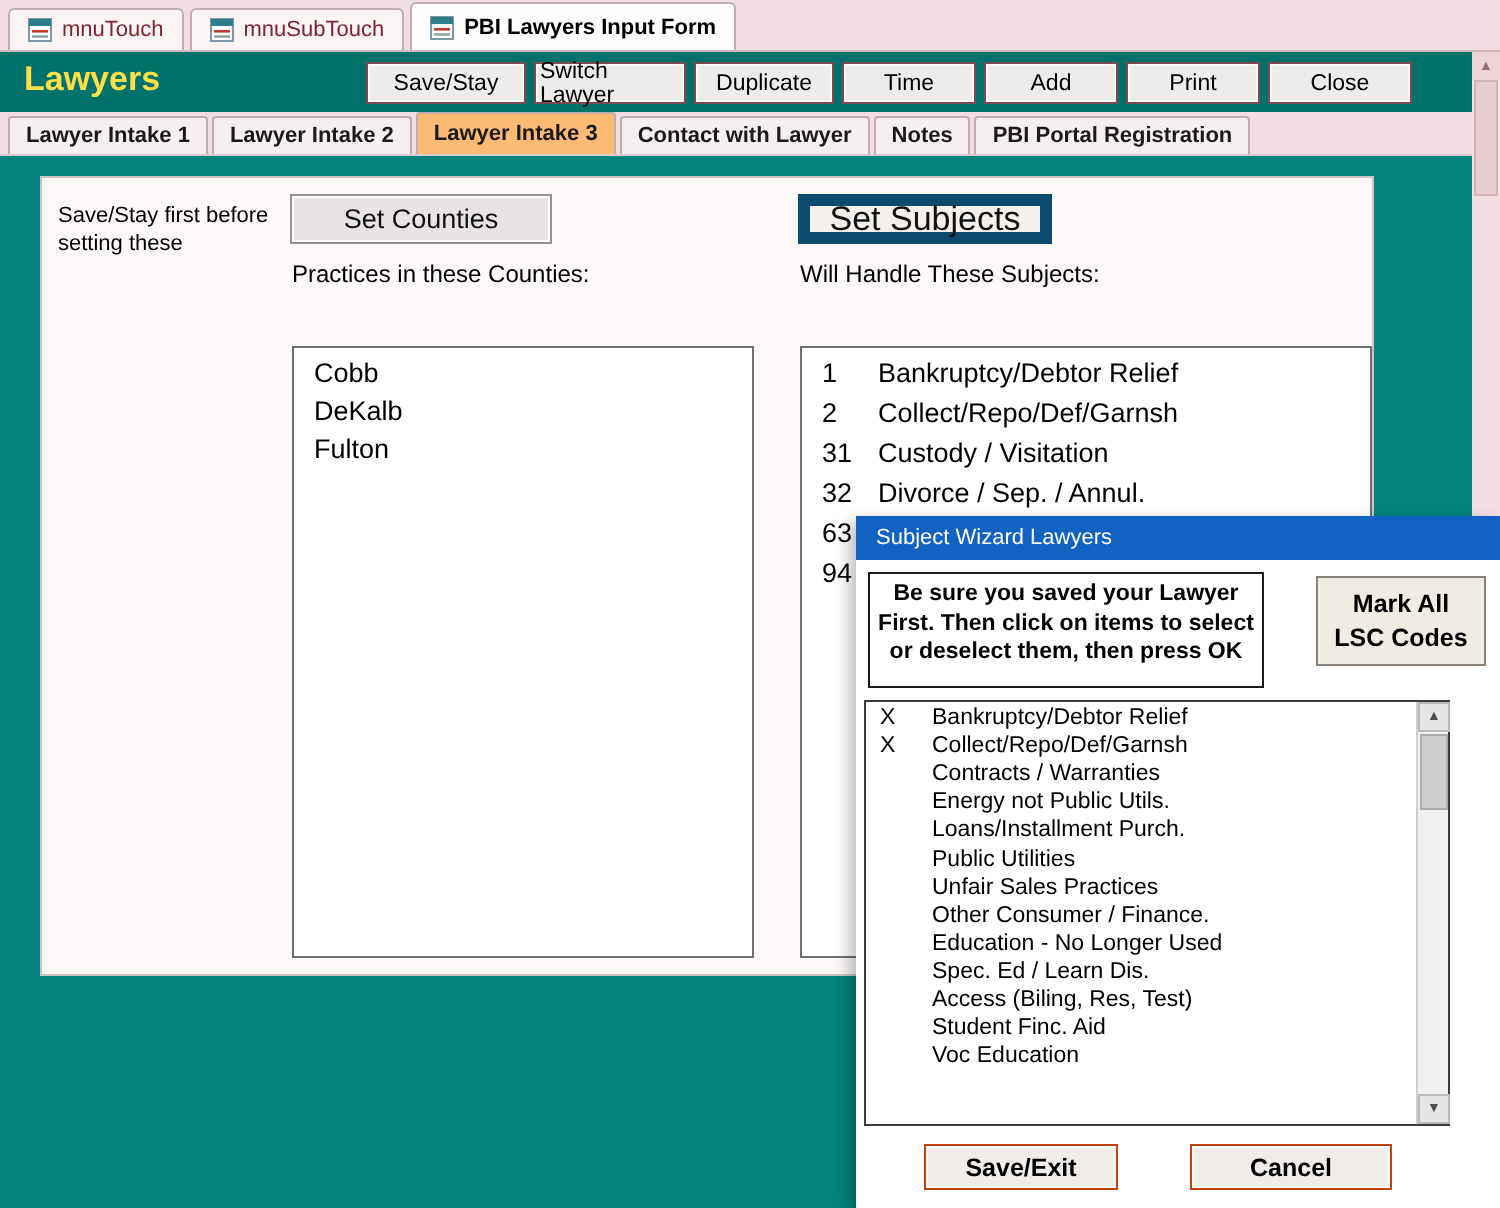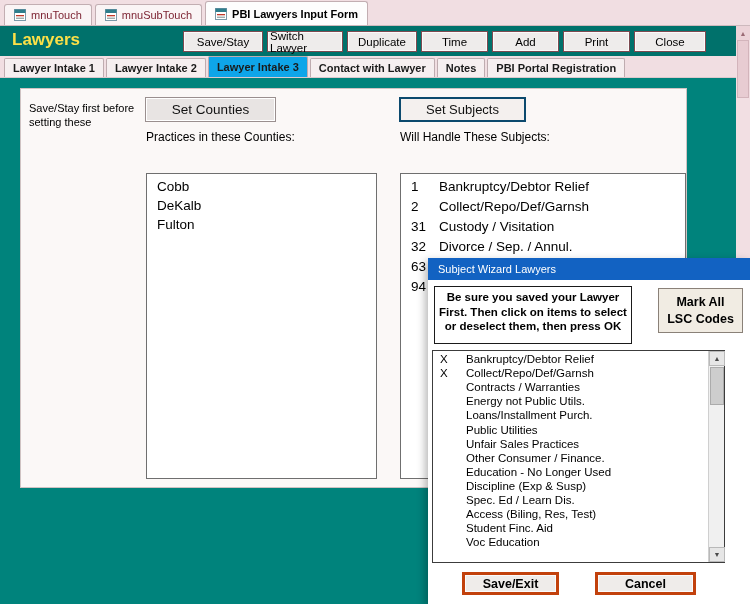--- a/index.html
+++ b/index.html
@@ -30,31 +30,31 @@
   .hbuttons .hbtn:nth-of-type(5){width:67px}
   .hbuttons .hbtn:nth-of-type(6){width:67px}
   .hbuttons .hbtn:nth-of-type(7){width:72px}
 
   
   .formtabs { position:absolute; top:56px; left:0; width:736px; height:22px; background:#f1dee2;
               display:flex; align-items:flex-end; padding-left:4px; border-bottom:1px solid #dcc9cd; }
   .ftab { height:19px; padding:0 8px; display:flex; align-items:center; background:#f6eff0;
           border:1px solid #bfacb0; border-bottom:none; border-radius:2px 2px 0 0;
           font-size:11px; font-weight:bold; color:#1a1a1a; margin-right:2px; white-space:nowrap; }
-  .ftab.active { background:#0ea5e9; height:21px; }
+  .ftab.active { background:#fdba74; height:21px; }
 
   
   .panel { position:absolute; left:20px; top:88px; width:667px; height:400px; background:#fbf8f7;
            border:1px solid #cfc3c3; }
   .note { position:absolute; left:8px; top:12px; width:118px; font-size:11px; color:#000; line-height:1.3; }
   .btn-counties { position:absolute; left:124px; top:8px; width:131px; height:25px; background:#e8e4e3;
                   border:1px solid #9a8f8f; box-shadow:inset 0 0 0 1px #ffffff; font-size:13.5px; color:#111;
                   display:flex; align-items:center; justify-content:center; }
   .btn-subjects { position:absolute; left:378px; top:8px; width:127px; height:25px; background:#f4f0ee;
-                  border:2px solid #0c4a6e; font-size:13px; color:#111;
+                  border:6px solid #0c4a6e; font-size:17px; color:#111;
                   display:flex; align-items:center; justify-content:center; }
   .plabel { position:absolute; font-size:12px; color:#000; }
   .lbl-counties { left:125px; top:41px; }
   .lbl-subjects { left:379px; top:41px; }
   .listbox { position:absolute; background:#ffffff; border:1px solid #6f6f6f; padding-top:3px;
              font-size:13.5px; color:#000; overflow:hidden;margin-top:29px; }
   .list-counties { left:125px; top:55px; width:231px; height:306px; }
   .list-counties .litem { line-height:19px; padding-left:10px; }
   .list-subjects { left:379px; top:55px; width:286px; height:306px; }
   .srow { display:flex; line-height:20px; }
@@ -86,21 +86,21 @@
   .drow .sel { width:32px; padding-left:6px; flex:none; }
   .dsb { position:absolute; right:0; top:0; width:16px; height:100%; background:#f0f0f0;
          border-left:1px solid #cfcfcf; }
   .dsb .sb-arrow { position:absolute; left:0; width:16px; height:15px; background:#e6e6e6;
                    border:1px solid #b9b9b9; font-size:7px; color:#4a4a4a;
                    display:flex; align-items:center; justify-content:center; }
   .dsb .sb-up { top:0; }
   .dsb .sb-down { bottom:0; }
   .dsb .sb-thumb { position:absolute; left:1px; top:16px; width:14px; height:38px; background:#cdcdcd;
                    border:1px solid #ababab; }
-  .dbtn { position:absolute; top:314px; height:23px; background:#efecea; border:3px solid #c2410c;
+  .dbtn { position:absolute; top:314px; height:23px; background:#efecea; border:1px solid #c2410c;
           box-shadow:inset 0 0 0 1px #fbfafa; font-weight:bold; font-size:12.5px; color:#000;
           display:flex; align-items:center; justify-content:center; }
   .dbtn-save { left:34px; width:97px; }
   .dbtn-cancel { left:167px; width:101px; }
 </style>
 </head>
 <body>
 
 <div id="screen">
 
@@ -248,24 +248,20 @@
           <div class="drow">
             <span class="sel"></span>
             <span class="nm">Other Consumer / Finance.</span>
           </div>
           <div class="drow">
             <span class="sel"></span>
             <span class="nm">Education - No Longer Used</span>
           </div>
           <div class="drow">
             <span class="sel"></span>
-            <span class="nm">Discipline (Exp &amp; Susp)</span>
-          </div>
-          <div class="drow">
-            <span class="sel"></span>
             <span class="nm">Spec. Ed / Learn Dis.</span>
           </div>
           <div class="drow">
             <span class="sel"></span>
             <span class="nm">Access (Biling, Res, Test)</span>
           </div>
           <div class="drow">
             <span class="sel"></span>
             <span class="nm">Student Finc. Aid</span>
           </div>

